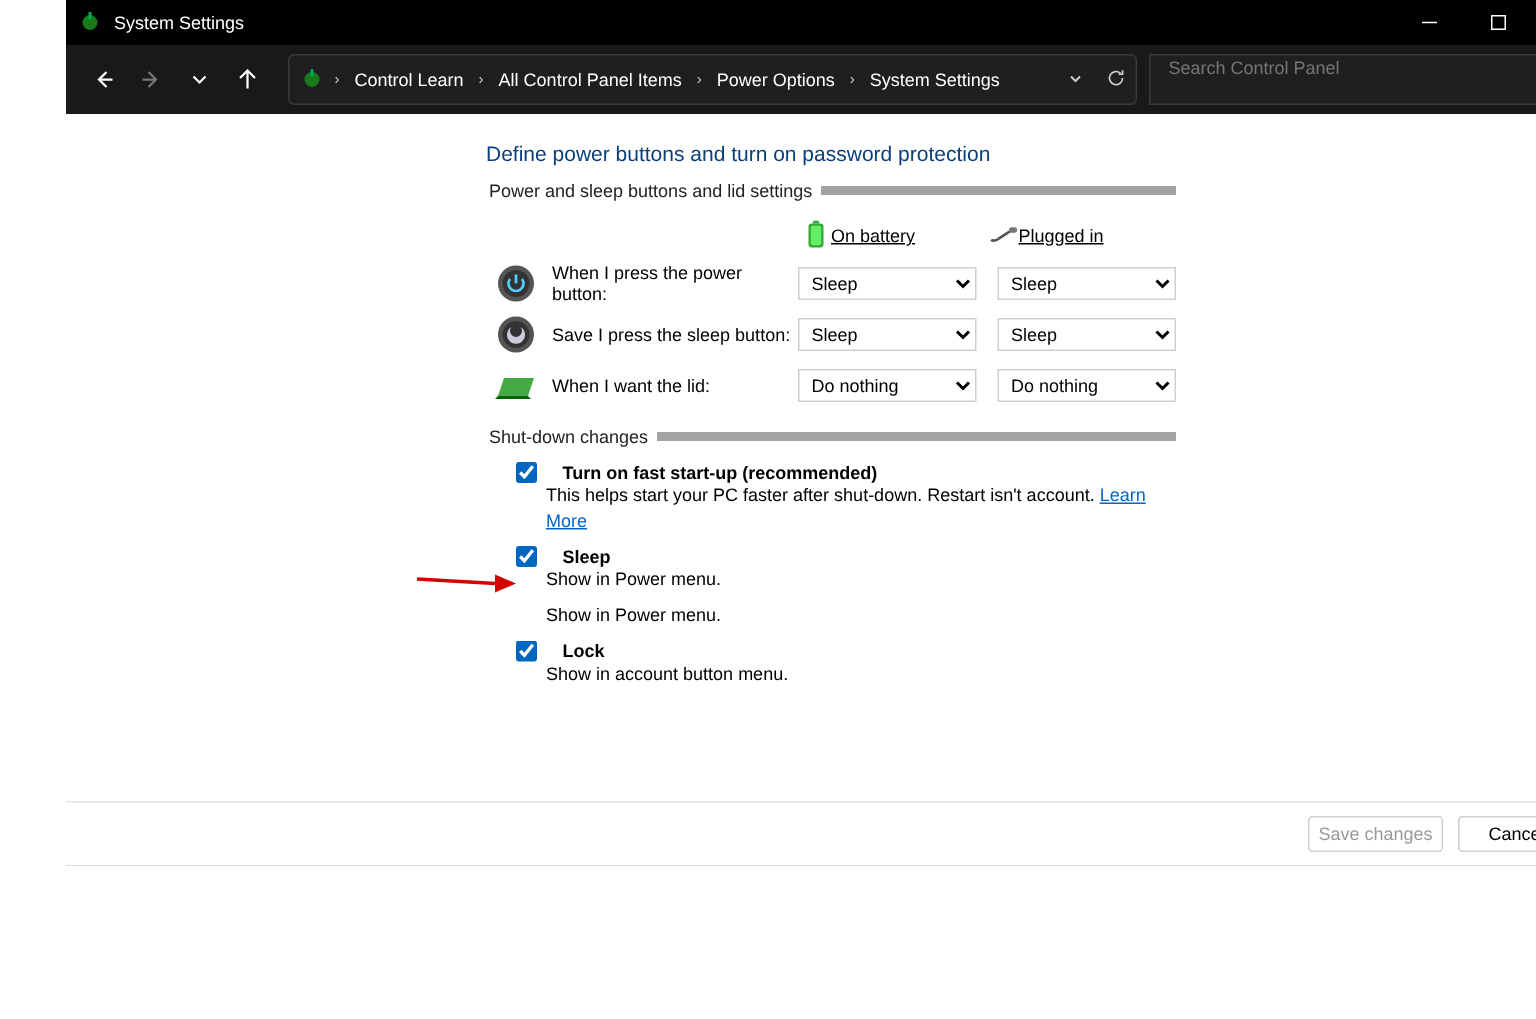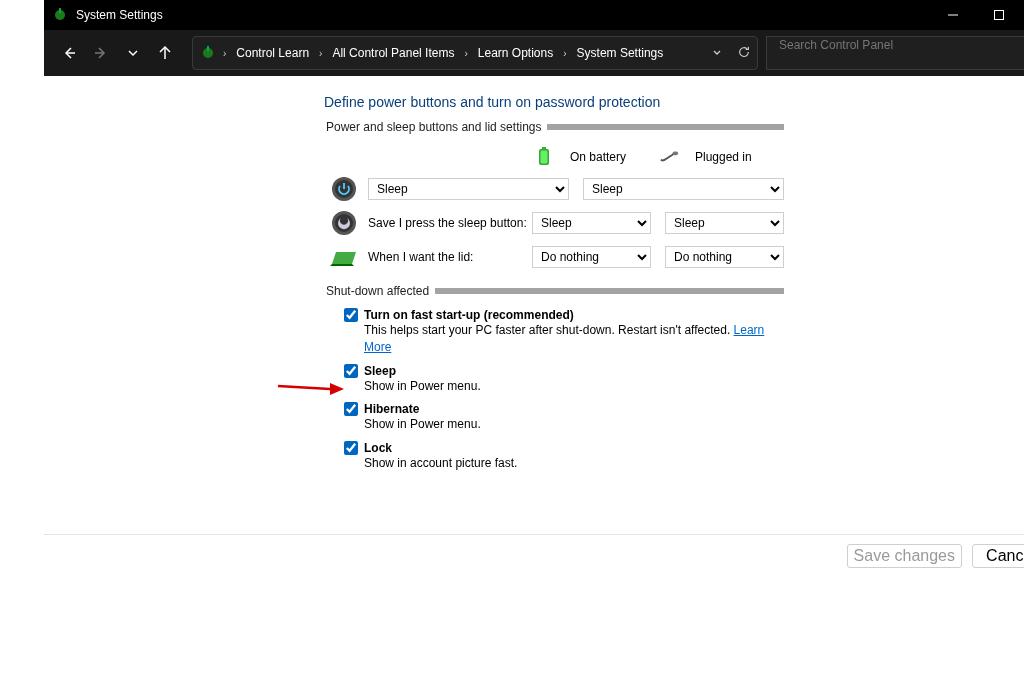--- a/index.html
+++ b/index.html
@@ -28,36 +28,36 @@
   .searchbox .s-icon{color:#ccc;}
   
   .content{flex:1;background:#fff;display:flex;flex-direction:column;overflow:hidden;justify-content:center;}
   .content-inner{flex:1;overflow:auto;padding:18px 0 0 0;}
   .page{width:460px;margin-left:280px;}
   .page h1{color:#0a3f7a;font-size:14px;font-weight:400;margin:0 0 10px 0;}
   .page .intro{color:#000;font-size:12px;line-height:1.35;margin-bottom:12px;}
   fieldset{border:none;border-top:6px solid #a3a3a3;margin:0 0 10px 0;padding:8px 0 0 0;}
   legend{padding:0 6px 0 2px;color:#222;font-size:12px;}
   .col-headers{display:flex;align-items:center;padding-left:210px;height:30px;}
-  .col-h{flex:1;display:flex;align-items:center;gap:16px;font-size:12px;}
+  .col-h{flex:1;display:flex;align-items:center;gap:0;font-size:12px;text-decoration:underline;}
   .col-h .hdr-icon{width:20px;height:20px;display:flex;align-items:center;justify-content:center;}
   .setting-row{display:flex;align-items:center;height:34px;}
   .setting-row .row-icon{width:28px;height:28px;margin:0 10px 0 6px;display:flex;align-items:center;justify-content:center;}
   .setting-row .row-label{width:164px;font-size:12px;}
   .setting-row select{flex:1;height:22px;border:1px solid #cfcfcf;background:#fff;font-family:inherit;font-size:12px;padding:0 4px;margin-right:14px;color:#000;}
   .setting-row select:last-child{margin-right:0;}
   .shutdown-item{padding:2px 0 6px 20px;}
-  .shutdown-item .sd-head{display:flex;align-items:center;gap:6px;}
+  .shutdown-item .sd-head{display:flex;align-items:center;gap:17px;}
   .shutdown-item input[type=checkbox]{width:14px;height:14px;accent-color:#0067c0;margin:0;}
   .shutdown-item .sd-title{font-weight:700;font-size:12px;}
   .shutdown-item .sd-desc{font-size:12px;padding-left:20px;line-height:1.4;}
   .shutdown-item a{color:#0066cc;text-decoration:underline;cursor:pointer;}
   
   .footer{height:42px;border-top:1px solid #e4e4e4;display:flex;align-items:center;justify-content:flex-end;padding:0 18px;gap:10px;background:#fff;}
-  .footer button{min-width:78px;height:24px;border:1px solid #cfcfcf;background:#fff;border-radius:3px;font-family:inherit;font-size:16px;cursor:pointer;}
+  .footer button{min-width:78px;height:24px;border:1px solid #cfcfcf;background:#fff;border-radius:3px;font-family:inherit;font-size:12px;cursor:pointer;}
   .footer button.disabled{color:#9a9a9a;cursor:default;}
   
   .annot-arrow{position:absolute;pointer-events:none;}
 </style>
 </head>
 <body>
 
 <div class="window" style="position:relative;">
 
   <div class="titlebar">
@@ -119,21 +119,21 @@
         <svg width="16" height="16" viewBox="0 0 16 16">
             <circle cx="8" cy="8" r="5" fill="#1a7a1a"></circle>
             <rect x="7" y="1" width="2" height="5" fill="#0a5"></rect>
           </svg>
       </span>
       <span class="bc-sep">›</span>
       <span class="bc-item">Control Learn</span>
       <span class="bc-sep">›</span>
       <span class="bc-item">All Control Panel Items</span>
       <span class="bc-sep">›</span>
-      <span class="bc-item">Learn Options</span>
+      <span class="bc-item">Power Options</span>
       <span class="bc-sep">›</span>
       <span class="bc-item">System Settings</span>
       <span class="bc-spacer"></span>
       <span class="bc-tail">
         <span><svg width="12" height="12" viewBox="0 0 12 12" stroke="#ccc" fill="none">
               <path d="M3 5 L6 8 L9 5" stroke-width="1.3"></path>
             </svg></span>
         <span style="margin-left:8px;"><svg width="14" height="14" viewBox="0 0 16 16" stroke="#ccc" fill="none">
               <path d="M13 8a5 5 0 1 1-1.5-3.5" stroke-width="1.3"></path>
               <path d="M13 2 L13 5 L10 5" stroke-width="1.3"></path>
@@ -182,20 +182,21 @@
 
           <div class="setting-row">
             <span class="row-icon">
               <svg width="26" height="26" viewBox="0 0 26 26">
                   <circle cx="13" cy="13" r="12" fill="#555"></circle>
                   <circle cx="13" cy="13" r="9" fill="#333"></circle>
                   <path d="M13 7 v6" stroke="#5cf" stroke-width="1.8"></path>
                   <path d="M9 10 a5 5 0 1 0 8 0" stroke="#5cf" stroke-width="1.8" fill="none"></path>
                 </svg>
             </span>
+            <span class="row-label">When I press the power button:</span>
             <select><option>Do nothing</option><option selected="">Sleep</option><option>Hibernate</option><option>Shut down</option></select>
             <select><option>Do nothing</option><option selected="">Sleep</option><option>Hibernate</option><option>Shut down</option></select>
           </div>
 
           <div class="setting-row">
             <span class="row-icon">
               <svg width="26" height="26" viewBox="0 0 26 26">
                   <circle cx="13" cy="13" r="12" fill="#555"></circle>
                   <circle cx="13" cy="13" r="9" fill="#333"></circle>
                   <path d="M16 8 a6 6 0 1 1 -6 0 a4 4 0 1 0 6 0" fill="#ccd"></path>
@@ -213,52 +214,48 @@
                   <path d="M2 18 L22 18 L24 20 L0 20 Z" fill="#060"></path>
                 </svg>
             </span>
             <span class="row-label">When I want the lid:</span>
             <select><option>Do nothing</option><option>Sleep</option><option>Hibernate</option><option>Shut down</option></select>
             <select><option>Do nothing</option><option>Sleep</option><option>Hibernate</option><option>Shut down</option></select>
           </div>
         </fieldset>
 
         <fieldset>
-          <legend>Shut-down affected</legend>
+          <legend>Shut-down changes</legend>
 
           <div class="shutdown-item">
             <div class="sd-head">
               <input type="checkbox" checked="" style="">
               <span class="sd-title">Turn on fast start-up (recommended)</span>
             </div>
-            <div class="sd-desc"><span>This helps start your PC faster after shut-down. Restart isn't affected. </span><a>Learn More</a></div>
+            <div class="sd-desc"><span>This helps start your PC faster after shut-down. Restart isn't account. </span><a>Learn More</a></div>
           </div>
 
           <div class="shutdown-item">
             <div class="sd-head">
               <input type="checkbox" checked="" style="">
               <span class="sd-title">Sleep</span>
             </div>
             <div class="sd-desc">Show in Power menu.</div>
           </div>
 
           <div class="shutdown-item">
-            <div class="sd-head">
-              <input type="checkbox" checked="" style="">
-              <span class="sd-title">Hibernate</span>
-            </div>
             <div class="sd-desc">Show in Power menu.</div>
           </div>
 
           <div class="shutdown-item">
             <div class="sd-head">
               <input type="checkbox" checked="" style="">
               <span class="sd-title">Lock</span>
             </div>
-            <div class="sd-desc">Show in account picture fast.</div>
+            <div class="sd-desc">Show in account button menu.</div>
           </div>
         </fieldset>
       </div>
     </div>
 
     <div class="footer">
       <button class="disabled">Save changes</button>
       <button>Cancel</button>
     </div>
   </div>

